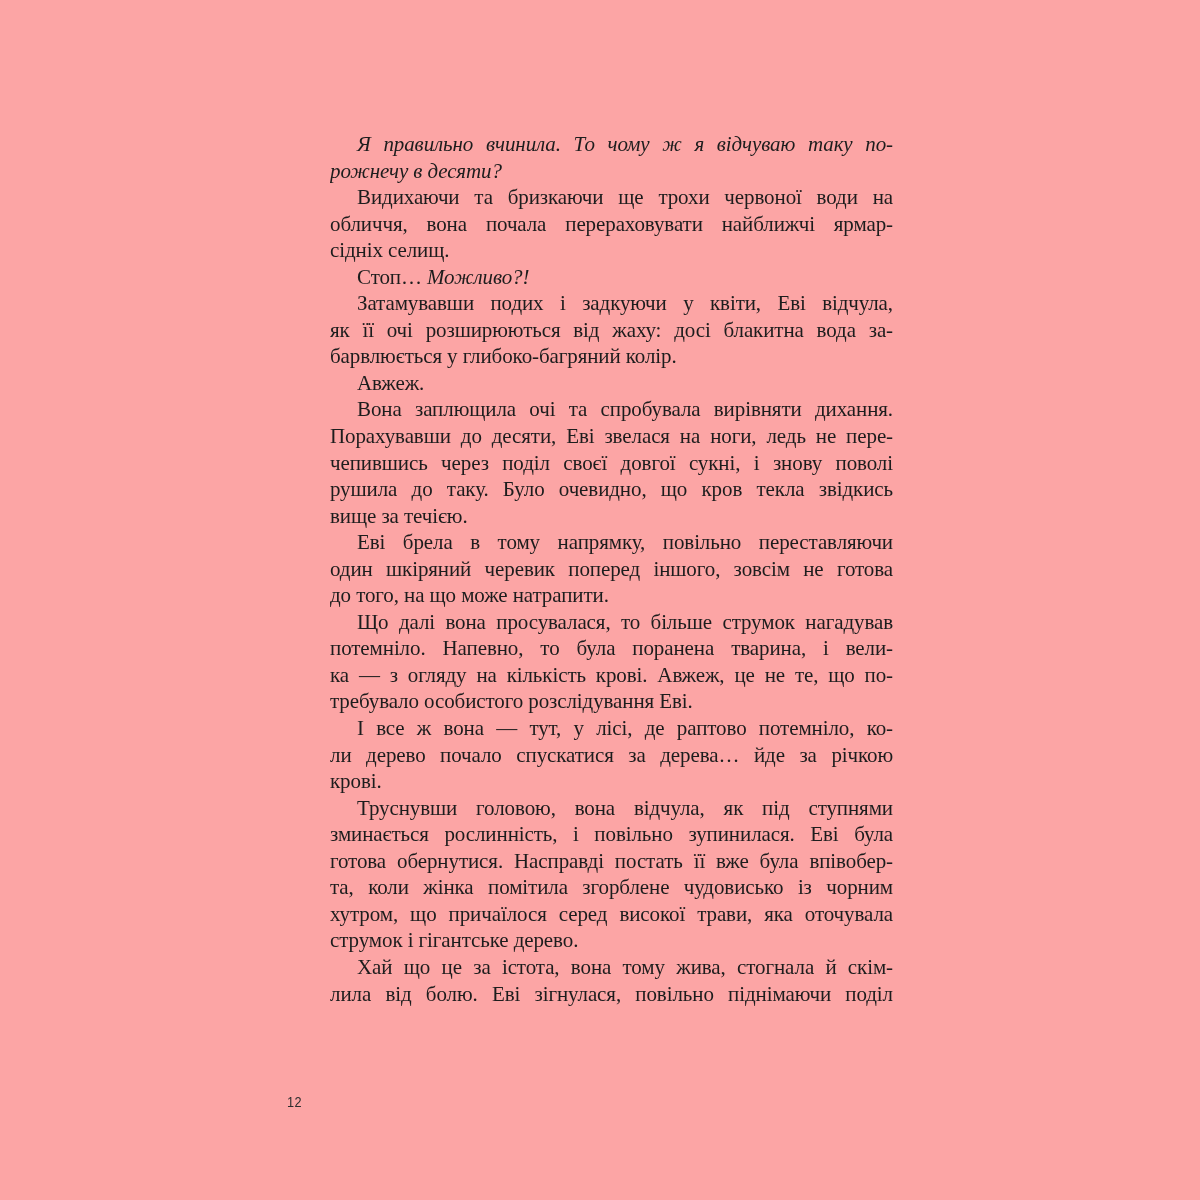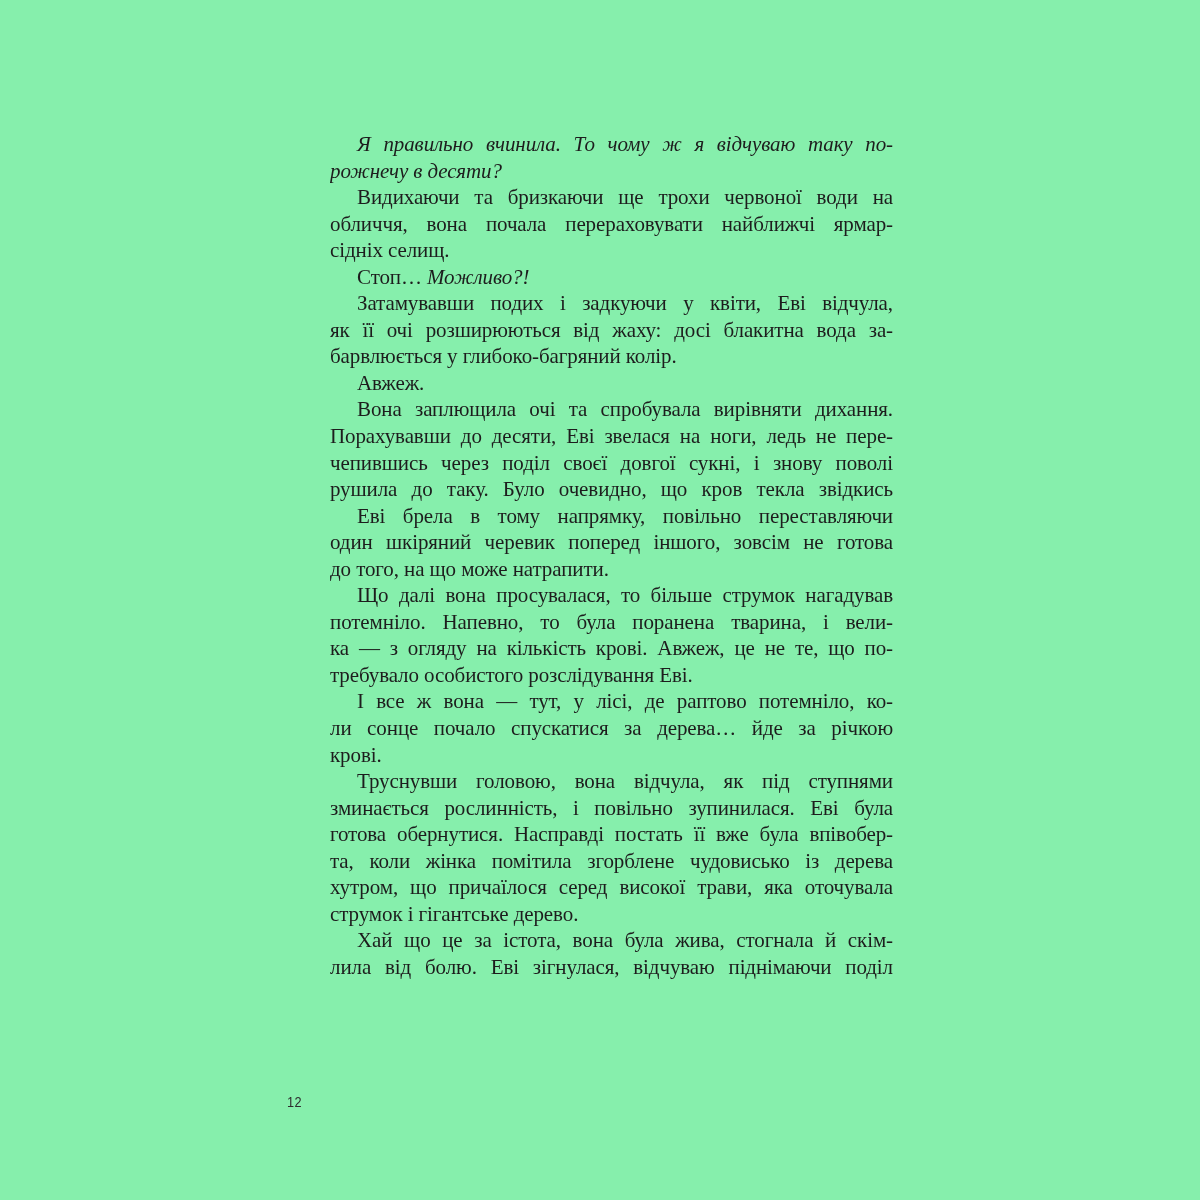--- a/index.html
+++ b/index.html
@@ -49,49 +49,50 @@
     font-size: 15.5px;
     color: #2e2e2e;
     transform: scaleX(0.82);
     transform-origin: left center;
     letter-spacing: 0.5px;
   }
 </style>
 </head>
 <body>
 
-<div class="page" style="background: #86efac;">
+<div class="page" style="background: #fca5a5;">
   <div class="text-block" style="color: rgb(29, 29, 29);">
       <div class="line indent just"><span class="it">Я правильно вчинила. То чому ж я відчуваю таку по-</span></div>
       <div class="line"><span class="it">рожнечу в десяти?</span></div>
       <div class="line indent just"><span>Видихаючи та бризкаючи ще трохи червоної води на</span></div>
       <div class="line just"><span>обличчя, вона почала перераховувати найближчі ярмар-</span></div>
       <div class="line"><span>сідніх селищ.</span></div>
       <div class="line indent"><span>Стоп…</span><span class="it"> Можливо?!</span></div>
       <div class="line indent just"><span>Затамувавши подих і задкуючи у квіти, Еві відчула,</span></div>
       <div class="line just"><span>як її очі розширюються від жаху: досі блакитна вода за-</span></div>
       <div class="line"><span>барвлюється у глибоко-багряний колір.</span></div>
       <div class="line indent"><span>Авжеж.</span></div>
       <div class="line indent just"><span>Вона заплющила очі та спробувала вирівняти дихання.</span></div>
       <div class="line just"><span>Порахувавши до десяти, Еві звелася на ноги, ледь не пере-</span></div>
       <div class="line just"><span>чепившись через поділ своєї довгої сукні, і знову поволі</span></div>
       <div class="line just"><span>рушила до таку. Було очевидно, що кров текла звідкись</span></div>
+      <div class="line"><span>вище за течією.</span></div>
       <div class="line indent just"><span>Еві брела в тому напрямку, повільно переставляючи</span></div>
       <div class="line just"><span>один шкіряний черевик поперед іншого, зовсім не готова</span></div>
       <div class="line"><span>до того, на що може натрапити.</span></div>
       <div class="line indent just"><span>Що далі вона просувалася, то більше струмок нагадував</span></div>
       <div class="line just"><span>потемніло. Напевно, то була поранена тварина, і вели-</span></div>
       <div class="line just"><span>ка — з огляду на кількість крові. Авжеж, це не те, що по-</span></div>
       <div class="line"><span>требувало особистого розслідування Еві.</span></div>
       <div class="line indent just"><span>І все ж вона — тут, у лісі, де раптово потемніло, ко-</span></div>
-      <div class="line just"><span>ли сонце почало спускатися за дерева… йде за річкою</span></div>
+      <div class="line just"><span>ли дерево почало спускатися за дерева… йде за річкою</span></div>
       <div class="line"><span>крові.</span></div>
       <div class="line indent just"><span>Труснувши головою, вона відчула, як під ступнями</span></div>
       <div class="line just"><span>зминається рослинність, і повільно зупинилася. Еві була</span></div>
       <div class="line just"><span>готова обернутися. Насправді постать її вже була впівобер-</span></div>
-      <div class="line just"><span>та, коли жінка помітила згорблене чудовисько із дерева</span></div>
+      <div class="line just"><span>та, коли жінка помітила згорблене чудовисько із чорним</span></div>
       <div class="line just"><span>хутром, що причаїлося серед високої трави, яка оточувала</span></div>
       <div class="line"><span>струмок і гігантське дерево.</span></div>
-      <div class="line indent just"><span>Хай що це за істота, вона була жива, стогнала й скім-</span></div>
-      <div class="line just"><span>лила від болю. Еві зігнулася, відчуваю піднімаючи поділ</span></div>
+      <div class="line indent just"><span>Хай що це за істота, вона тому жива, стогнала й скім-</span></div>
+      <div class="line just"><span>лила від болю. Еві зігнулася, повільно піднімаючи поділ</span></div>
     </div>
   <div class="page-number" style="color: rgb(46, 46, 46);">12</div>
 </div>
 
 </body></html>

